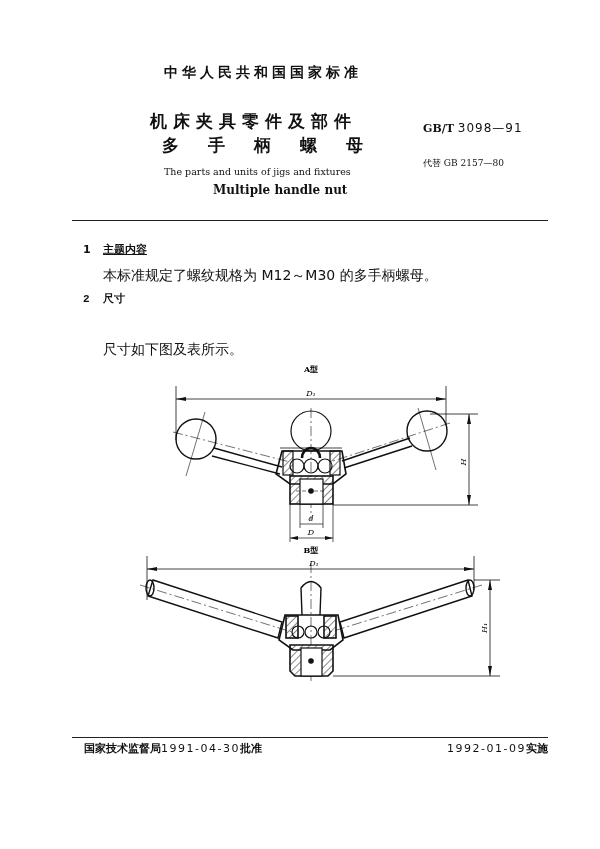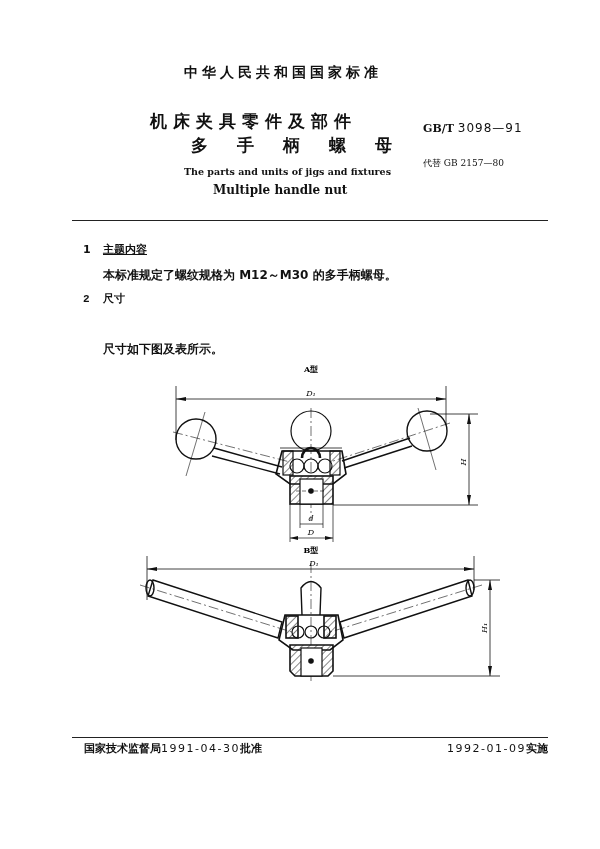--- a/index.html
+++ b/index.html
@@ -1,34 +1,34 @@
 <!DOCTYPE html>
 <html><head>
 <meta charset="utf-8">
 <style>
   html, body { margin: 0; padding: 0; background: #ffffff; }
   body { width: 600px; height: 849px; position: relative; overflow: hidden;
          font-family: "DejaVu Serif", serif; color: #111; }
   .abs { position: absolute; white-space: nowrap; }
   .nat-std { left: 164px; top: 64px; font-family: "DejaVu Sans", sans-serif; font-weight: bold;
-             font-size: 14px; letter-spacing: 4px; margin-left: 20px; }
+             font-size: 14px; letter-spacing: 4px; }
   .title1 { left: 150px; top: 110px; font-family: "DejaVu Sans", sans-serif; font-weight: bold;
             font-size: 17px; letter-spacing: 6px; }
   .title2 { left: 162px; top: 134px; font-family: "DejaVu Sans", sans-serif; font-weight: bold;
-            font-size: 17px; word-spacing: 0; margin-left: 29px; }
+            font-size: 17px; word-spacing: 0; }
   .title2 span { display: inline-block; width: 46px; }
   .std-no { left: 423px; top: 121px; font-size: 11px; font-weight: bold; }
   .std-no .num { font-family: "DejaVu Sans", sans-serif; font-weight: normal; font-size: 12px; letter-spacing: 1px; }
   .replaces { left: 423px; top: 157px; font-size: 9px; }
-  .en1 { left: 184px; top: 166px; font-size: 9.5px; font-weight: bold; }
+  .en1 { left: 164px; top: 166px; font-size: 9.5px; font-weight: normal; }
   .en2 { left: 213px; top: 183px; font-size: 12px; font-weight: bold; }
   .rule { position: absolute; left: 72px; width: 476px; height: 0; border-top: 1.4px solid #222; }
   .sec-h { font-family: "DejaVu Sans", sans-serif; font-weight: bold; font-size: 11px; }
   .sec-h .n { display: inline-block; width: 20px; }
-  .body-t { font-family: "DejaVu Sans", sans-serif; font-size: 12px; font-weight: bold; }
+  .body-t { font-family: "DejaVu Sans", sans-serif; font-size: 14px; }
   .footer-l { left: 84px; top: 741px; font-family: "DejaVu Sans", sans-serif; font-weight: bold; font-size: 11px; }
   .footer-r { left: 447px; top: 741px; font-family: "DejaVu Sans", sans-serif; font-weight: bold; font-size: 11px; }
   .footer-l .d, .footer-r .d { font-weight: normal; letter-spacing: 1.5px; text-align: right; }
   svg { position: absolute; left: 0; top: 0; }
   .lbl { font-family: "DejaVu Serif", serif; font-size: 8px; }
 </style>
 </head>
 <body>
 
 <div class="abs nat-std">中华人民共和国国家标准</div>

